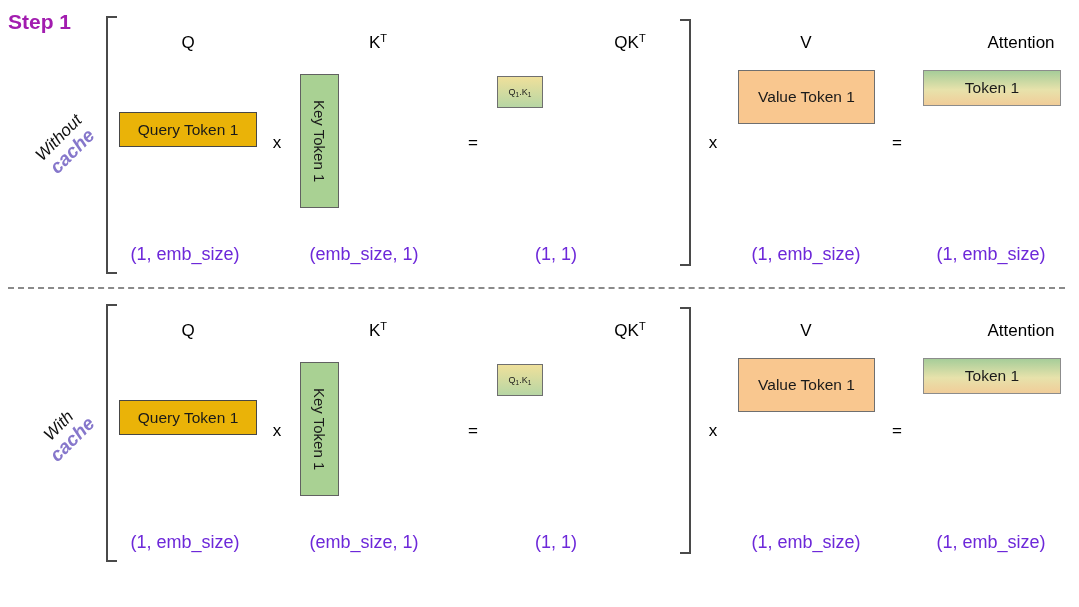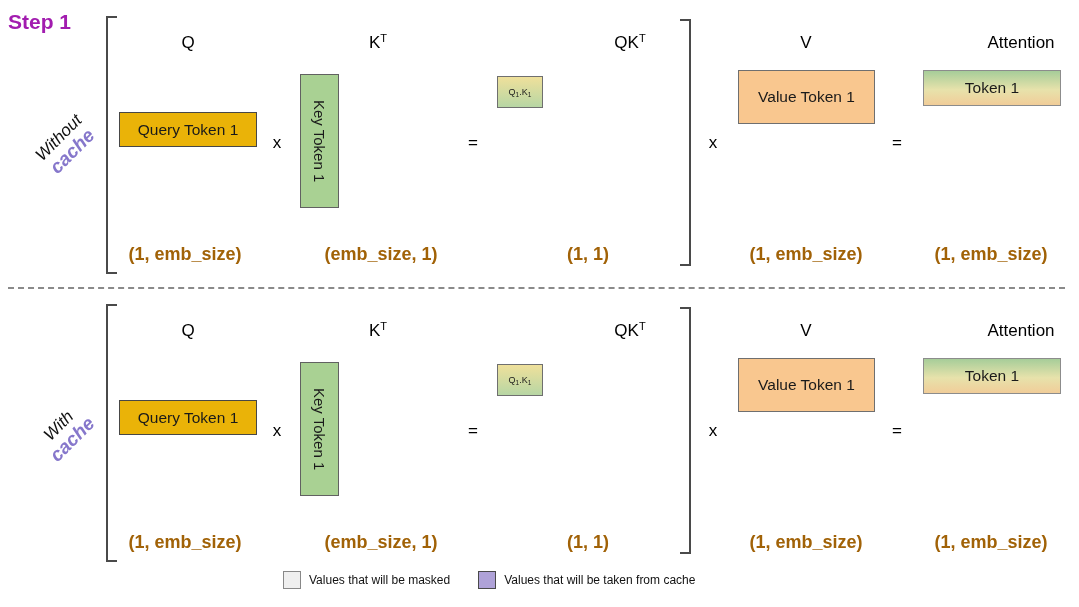--- a/index.html
+++ b/index.html
@@ -33,22 +33,22 @@
   .box.query{left:119px;top:84px;width:138px;height:35px;background:#eab308;border-color:#474747;margin-top:28px;}
   .box.key{left:300px;top:74px;width:39px;height:134px;background:#a9d193;border-color:#616161;
     writing-mode:vertical-rl;font-size:15px;}
   .box.qk{left:497px;top:76px;width:46px;height:32px;border-color:#6f6f6f;
     background:linear-gradient(180deg,#efe09b 0%,#b7d6a4 100%);font-size:9px;}
   .box.qk .sub{font-size:6.5px;position:relative;top:2.5px;}
   .box.value{left:738px;top:70px;width:137px;height:54px;background:#f9c78f;border-color:#6f6f6f;}
   .box.token{left:923px;top:70px;width:138px;height:36px;border-color:#8c8c8c;
     background:linear-gradient(180deg,#a6cd99 0%,#e7e2ab 55%,#f1cd99 100%);}
 
-  .dim{position:absolute;top:244px;transform:translateX(-50%);font-size:18px;color:#a16207;white-space:nowrap;font-weight:bold;}
-  .dim.d-q{left:185px;} .dim.d-k{left:381px;} .dim.d-qk{left:588px;} .dim.d-v{left:806px;} .dim.d-att{left:991px;}
+  .dim{position:absolute;top:244px;transform:translateX(-50%);font-size:18px;color:#6d28d9;white-space:nowrap;}
+  .dim.d-q{left:185px;} .dim.d-k{left:364px;} .dim.d-qk{left:556px;} .dim.d-v{left:806px;} .dim.d-att{left:991px;}
 
   .dashed-divider{position:absolute;left:8px;top:287px;width:1057px;border-top:2px dashed #8a8a8a;}
 
   .legend{position:absolute;left:283px;top:571px;display:flex;align-items:center;gap:28px;}
   .legend-item{display:flex;align-items:center;gap:8px;}
   .swatch{width:18px;height:18px;box-sizing:border-box;border:1.5px solid #555;}
   .swatch.masked{background:#efefef;border-color:#888;}
   .swatch.cache{background:#afa2d8;border-color:#4a4a4a;}
   .legend-label{font-size:12px;color:#111;}
 </style>
@@ -132,24 +132,14 @@
     <div class="op x2">x</div>
     <div class="op eq2">=</div>
 
     <div class="dim d-q">(1, emb_size)</div>
     <div class="dim d-k">(emb_size, 1)</div>
     <div class="dim d-qk">(1, 1)</div>
     <div class="dim d-v">(1, emb_size)</div>
     <div class="dim d-att">(1, emb_size)</div>
   </section>
 
-  <div class="legend">
-    <div class="legend-item">
-      <span class="swatch masked"></span>
-      <span class="legend-label">Values that will be masked</span>
-    </div>
-    <div class="legend-item">
-      <span class="swatch cache"></span>
-      <span class="legend-label">Values that will be taken from cache</span>
-    </div>
-  </div>
 
 </div>
 
 </body></html>

